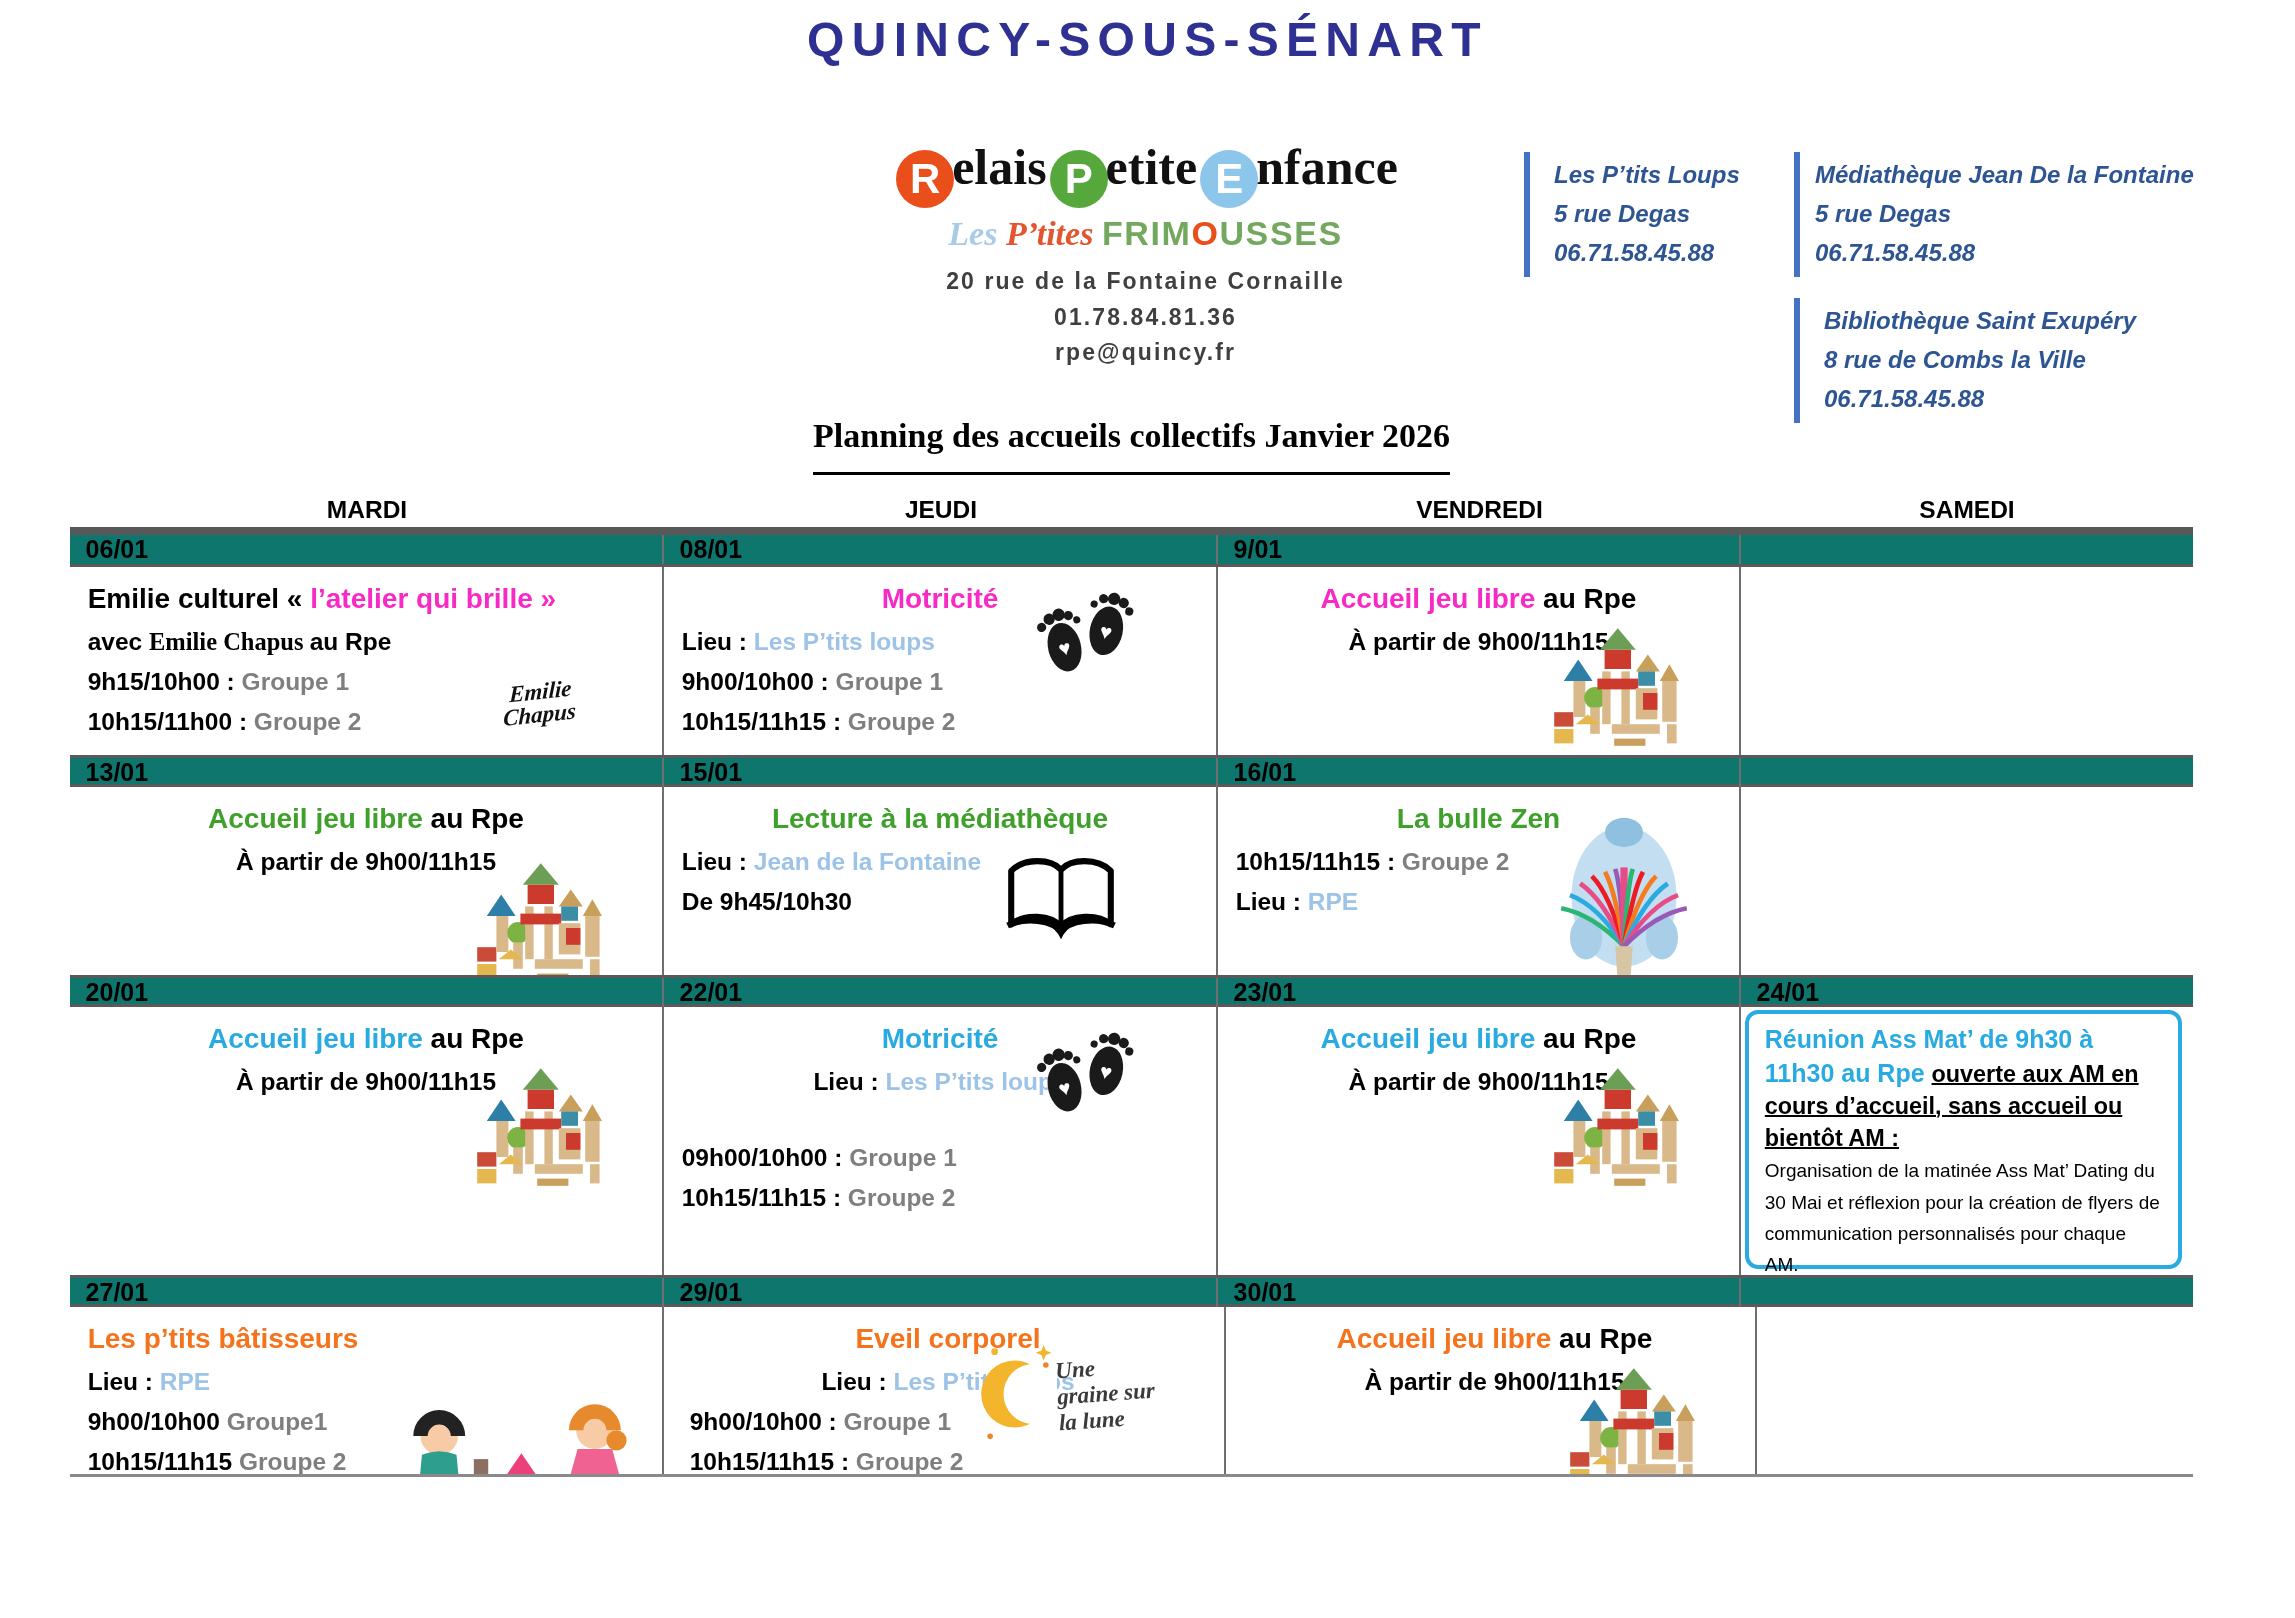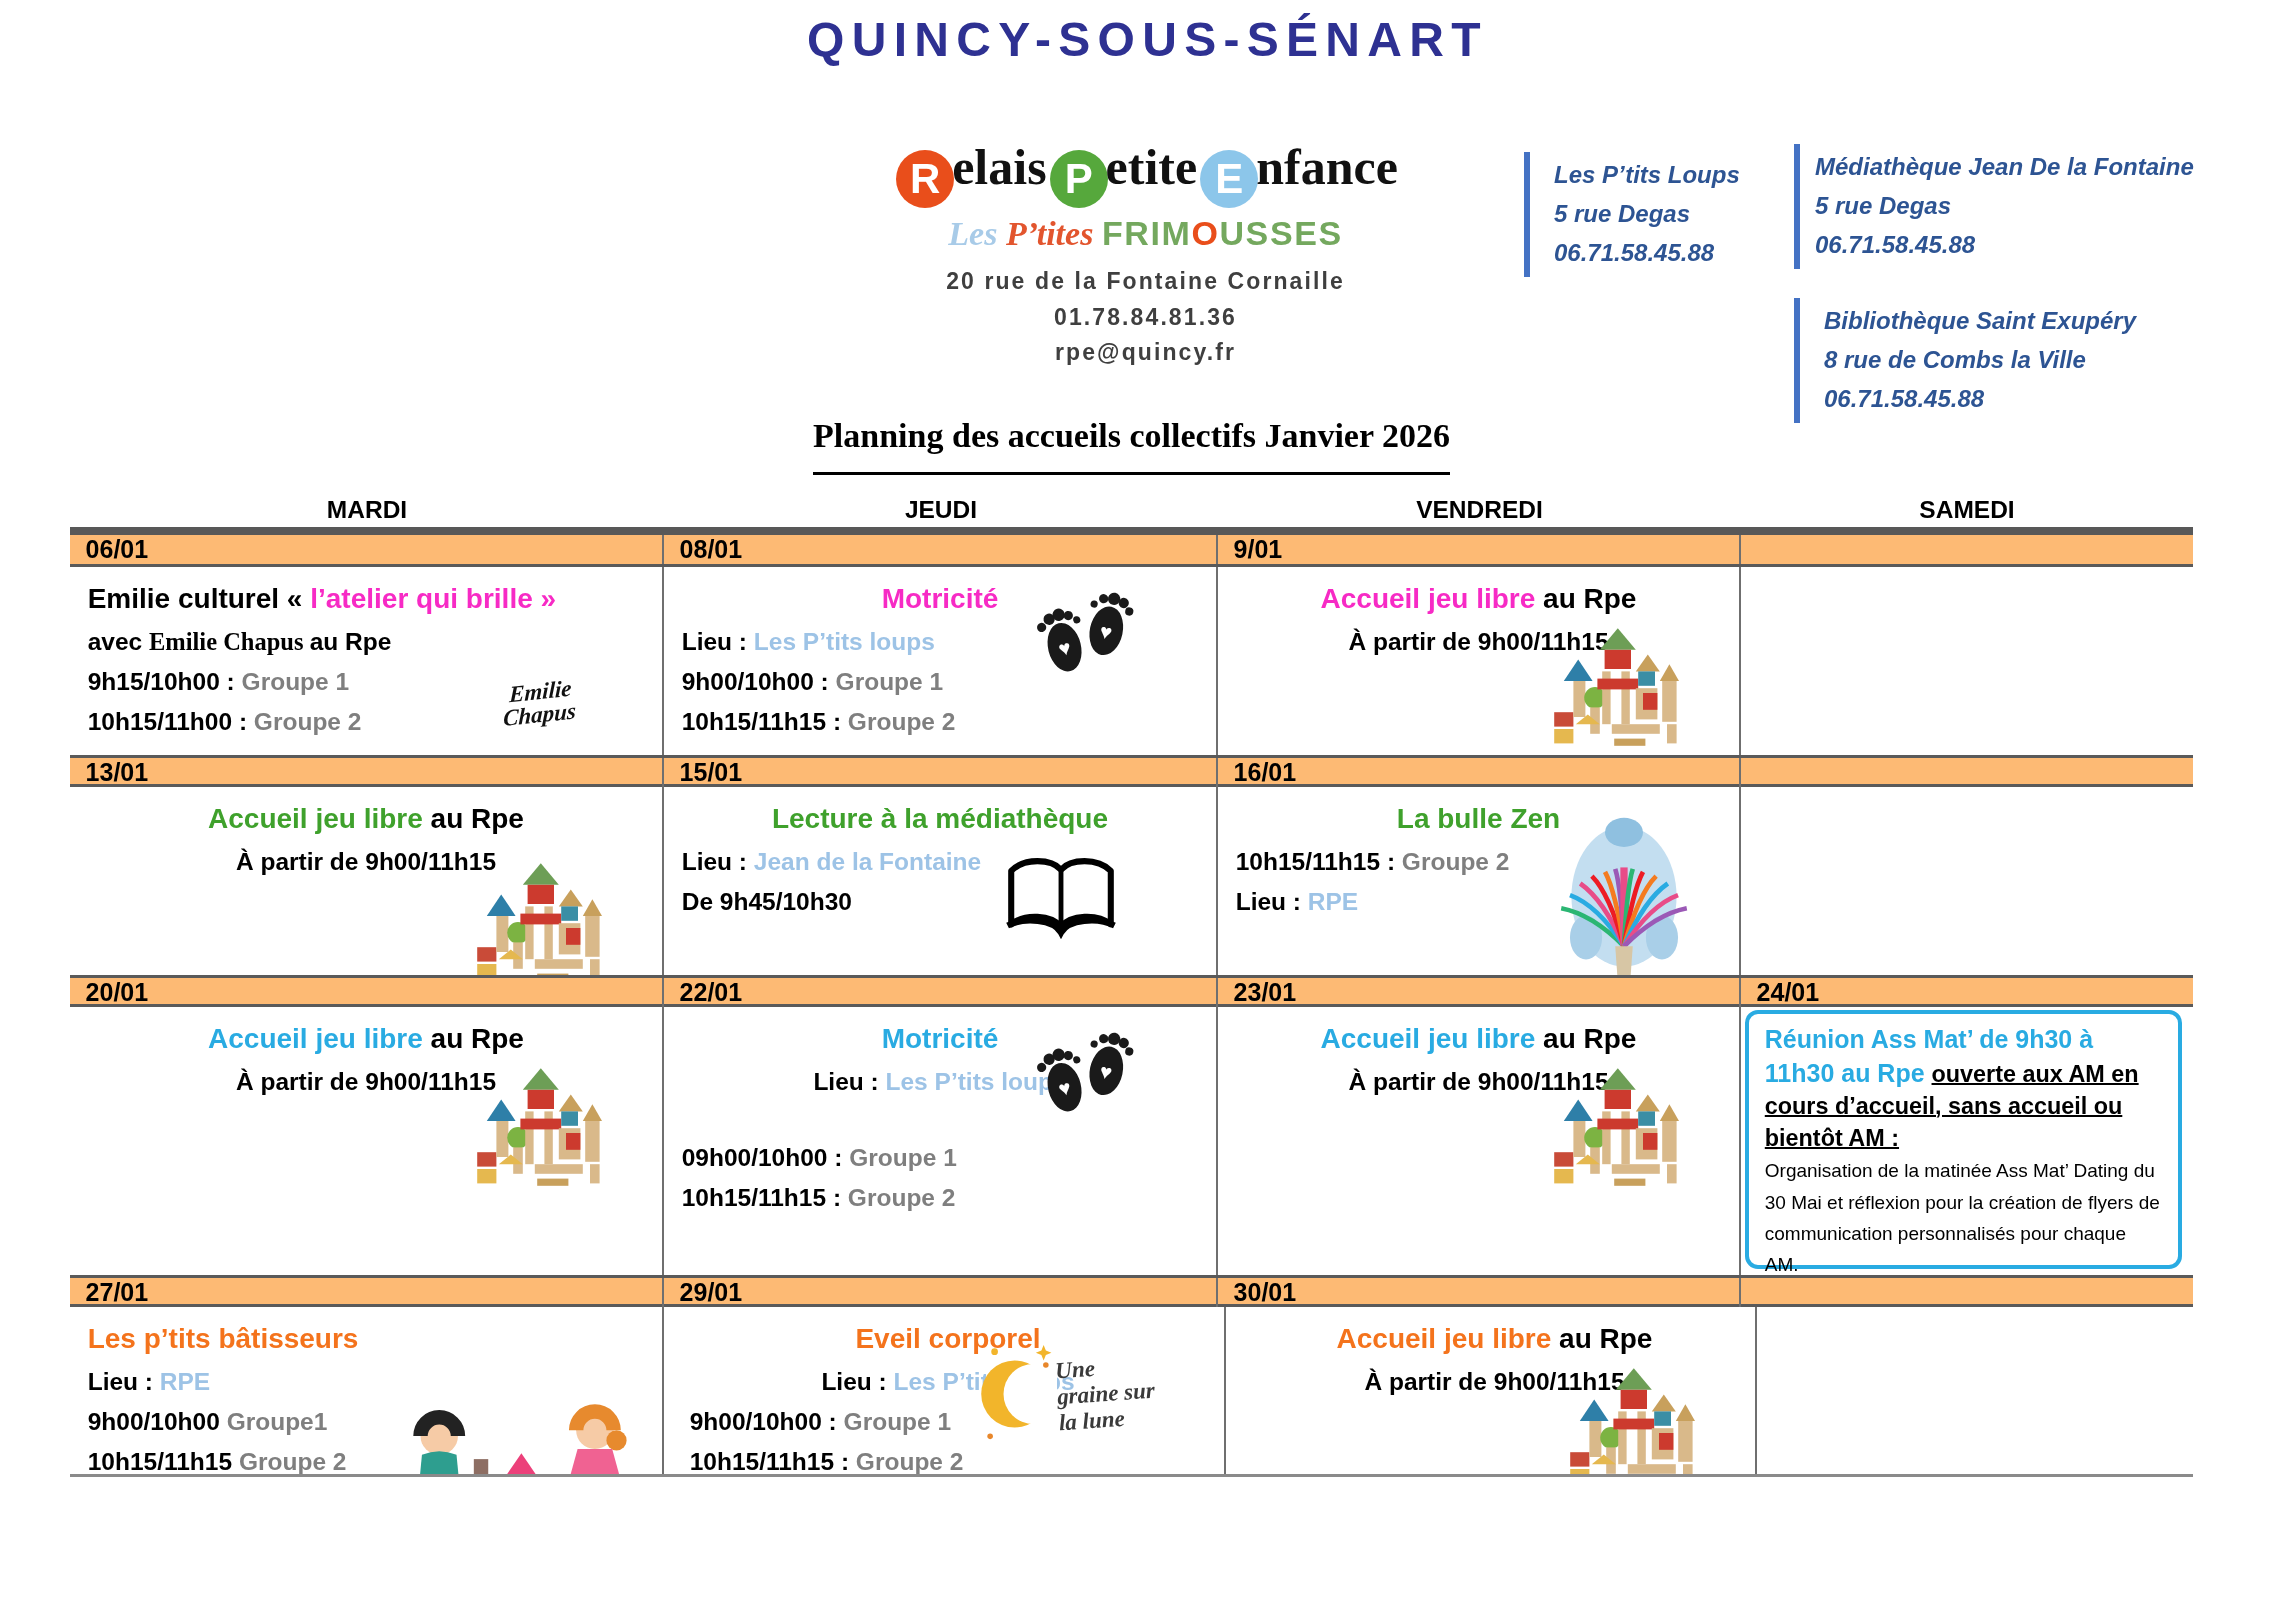--- a/index.html
+++ b/index.html
@@ -20,34 +20,34 @@
   .script{font-family:"Liberation Serif",serif;font-style:italic;font-weight:bold;}
   .les{color:#A8CBE8;}
   .ptites{color:#E2552E;}
   .frimousses{font-weight:bold;letter-spacing:1.6px;color:#74A85E;}
   .frimousses .o-orange{color:#E94E1B;}
   .org-addr{margin-top:13.5px;font-size:23px;color:#3F3F3F;letter-spacing:2.1px;line-height:1.55;font-weight:bold;}
 
   .contact{position:absolute;border-left:6.2px solid #4472C4;padding:4.2px 0 4.2px 24px;
     font-style:italic;font-weight:bold;color:#2D5493;font-size:24px;line-height:1.62;white-space:nowrap;}
   .contact-1{left:1524px;top:152px;}
-  .contact-2{left:1794px;top:144px;padding-left:15px;}
+  .contact-2{left:1794px;top:152px;padding-left:15px;}
   .contact-3{left:1794px;top:298px;}
 
   .main-title{position:absolute;left:70px;top:417px;width:2123px;text-align:center;}
   .main-title span{font-family:"Liberation Serif",serif;font-weight:bold;font-size:34px;
     border-bottom:3.6px solid #000;padding-bottom:18px;}
 
   
   .calendar{position:absolute;left:70px;top:496px;width:2123px;}
   .row-grid{display:grid;grid-template-columns:594px 554px 523px 452px;}
   .day-headers{height:31px;align-items:end;}
   .day-header{text-align:center;font-size:24.5px;font-weight:bold;padding-bottom:4.2px;}
   .table-top-bar{height:8.3px;background:#585858;}
-  .date-band{background:#fdba74;border-top:3.6px solid #5a5a5a;border-bottom:3.6px solid #5a5a5a;box-sizing:border-box;height:32px;}
+  .date-band{background:#0f766e;border-top:3.6px solid #5a5a5a;border-bottom:3.6px solid #5a5a5a;box-sizing:border-box;height:32px;}
   .date-band.first{border-top:none;}
   .band-cell{display:flex;align-items:center;padding-left:15.6px;font-size:25px;font-weight:bold;box-sizing:border-box;}
   .vline{border-right:2.6px solid #6f6f6f;}
   .content-row .cell{position:relative;box-sizing:border-box;padding:10.4px 17.7px 5.2px 17.7px;
     font-size:24.5px;line-height:1.46;overflow:hidden;}
   .content-row.last{border-bottom:3.1px solid #8a8a8a;gap:8px;}
   .r0{height:188px;} .r1{height:188px;} .r2{height:268px;} .r3{height:167px;}
 
   .line{margin:1px 0 4.2px 0;}
   .line.center{text-align:center;}

